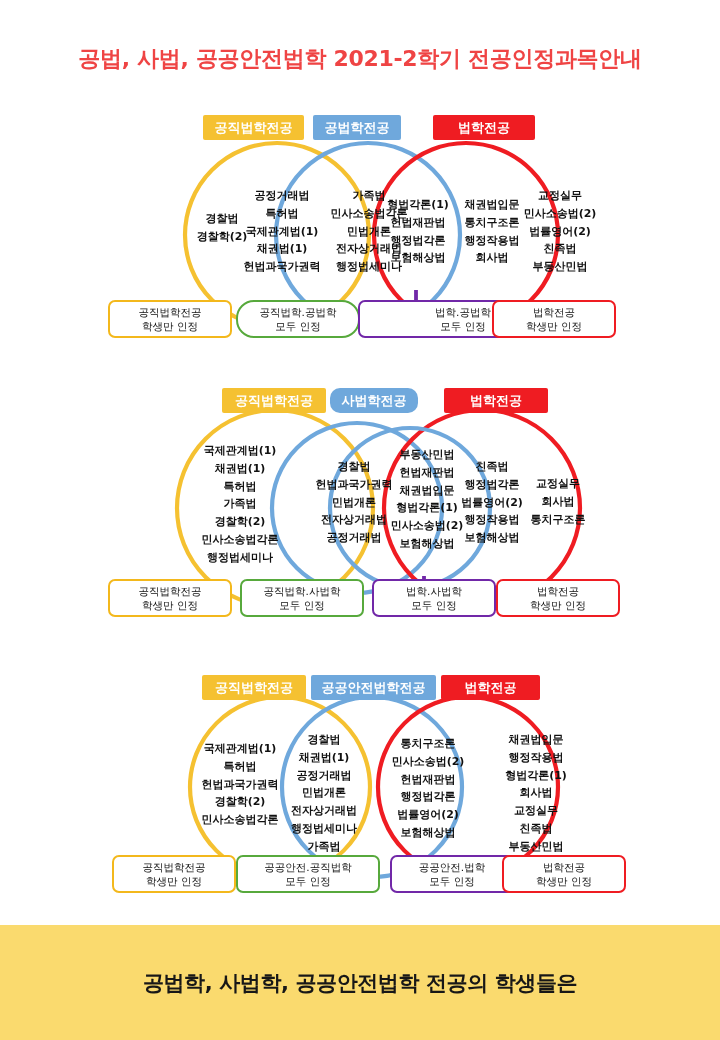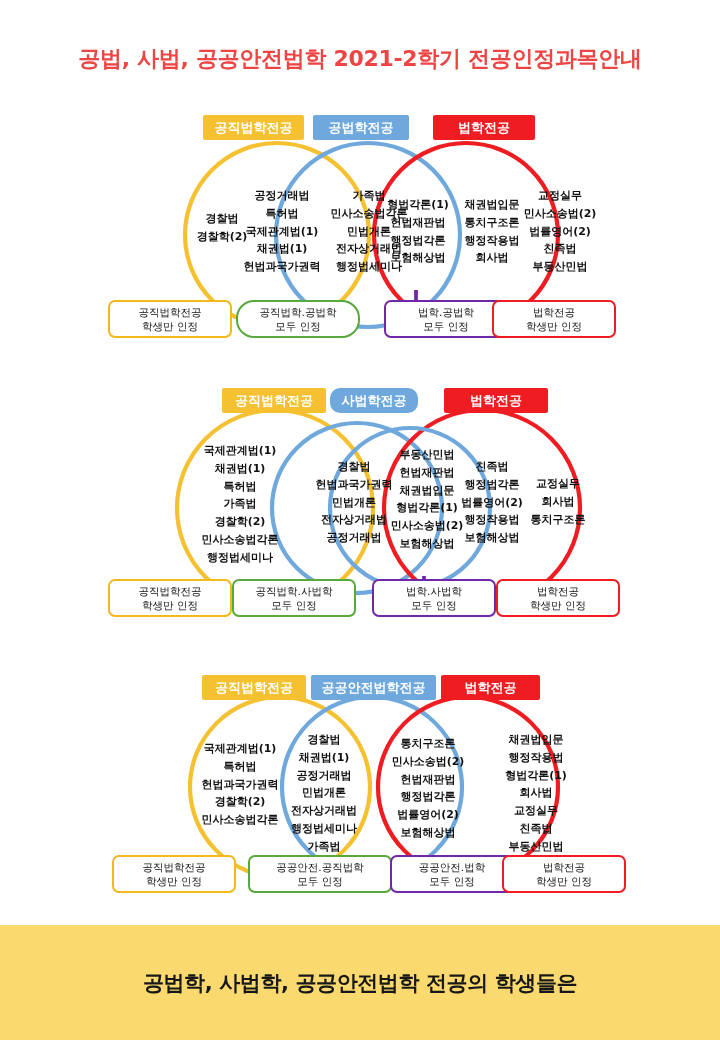--- a/index.html
+++ b/index.html
@@ -68,21 +68,21 @@
 </head>
 <body>
 
 <div class="page">
 
   <div class="page-title">공법, 사법, 공공안전법학 2021-2학기 전공인정과목안내</div>
 
   <div class="section sec1">
 
     <div class="pill yellow" style="left:203px;top:10px;width:101px;">공직법학전공</div>
-    <div class="pill blue" style="left:313px;top:10px;width:96px;">공법학전공</div>
+    <div class="pill blue" style="left:313px;top:10px;width:88px;">공법학전공</div>
     <div class="pill red" style="left:433px;top:10px;width:102px;">법학전공</div>
 
     <svg class="venn" height="250" viewBox="0 0 720 250">
 
       <path d="M207 215 L207 228 L116 228 L116 200" fill="none" stroke="#f3b81c" stroke-width="3.4"></path>
       <path d="M286 203 L286 228" fill="none" stroke="#57a93c" stroke-width="3.8"></path>
       <path d="M416 185 L416 228" fill="none" stroke="#7128a8" stroke-width="3.8"></path>
       <path d="M512 214 L512 228 L600 228 L600 202" fill="none" stroke="#ef1c22" stroke-width="3.4"></path>
 
       <circle cx="277" cy="130" r="92" fill="none" stroke="#f5c131" stroke-width="4.2"></circle>
@@ -134,21 +134,21 @@
     </div>
 
     <div class="legend y" style="left:108px;top:195px;">
       <span>공직법학전공</span>
       <span>학생만 인정</span>
     </div>
     <div class="legend g" style="left:236px;top:195px;border-radius:18px;">
       <span>공직법학.공법학</span>
       <span>모두 인정</span>
     </div>
-    <div class="legend p" style="left:384px;top:195px;">
+    <div class="legend p" style="left:358px;top:195px;padding-left:43px;">
       <span>법학.공법학</span>
       <span>모두 인정</span>
     </div>
     <div class="legend r" style="left:492px;top:195px;">
       <span>법학전공</span>
       <span>학생만 인정</span>
     </div>
   </div>
 
   <div class="section sec2">
@@ -206,21 +206,21 @@
     <div class="cluster" style="left:515px;top:95px;width:86px;">
       <div>교정실무</div>
       <div>회사법</div>
       <div>통치구조론</div>
     </div>
 
     <div class="legend y" style="left:108px;top:199px;">
       <span>공직법학전공</span>
       <span>학생만 인정</span>
     </div>
-    <div class="legend g" style="left:232px;top:199px;align-items:center;">
+    <div class="legend g" style="left:240px;top:199px;align-items:center;">
       <span>공직법학.사법학</span>
       <span>모두 인정</span>
     </div>
     <div class="legend p" style="left:372px;top:199px;">
       <span>법학.사법학</span>
       <span>모두 인정</span>
     </div>
     <div class="legend r" style="left:496px;top:199px;">
       <span>법학전공</span>
       <span>학생만 인정</span>
@@ -277,21 +277,21 @@
       <div>회사법</div>
       <div>교정실무</div>
       <div>친족법</div>
       <div>부동산민법</div>
     </div>
 
     <div class="legend y" style="left:112px;top:190px;">
       <span>공직법학전공</span>
       <span>학생만 인정</span>
     </div>
-    <div class="legend g" style="left:248px;top:190px;width:140px;">
+    <div class="legend g" style="left:236px;top:190px;width:140px;">
       <span>공공안전.공직법학</span>
       <span>모두 인정</span>
     </div>
     <div class="legend p" style="left:390px;top:190px;">
       <span>공공안전.법학</span>
       <span>모두 인정</span>
     </div>
     <div class="legend r" style="left:502px;top:190px;">
       <span>법학전공</span>
       <span>학생만 인정</span>

